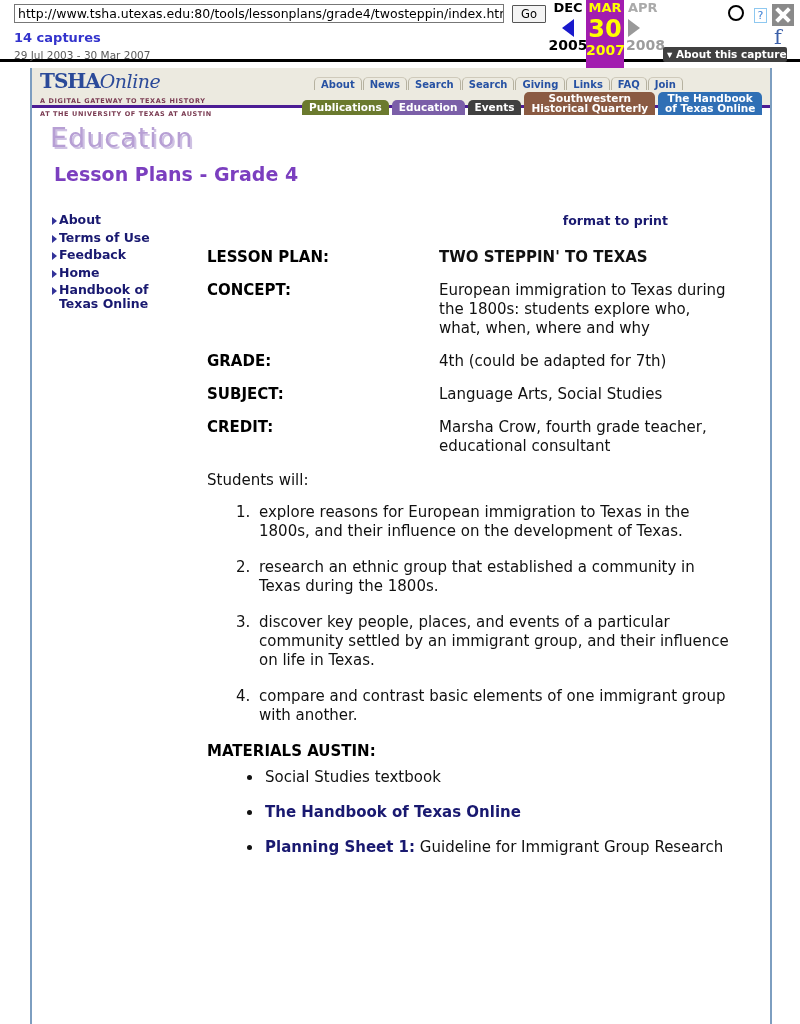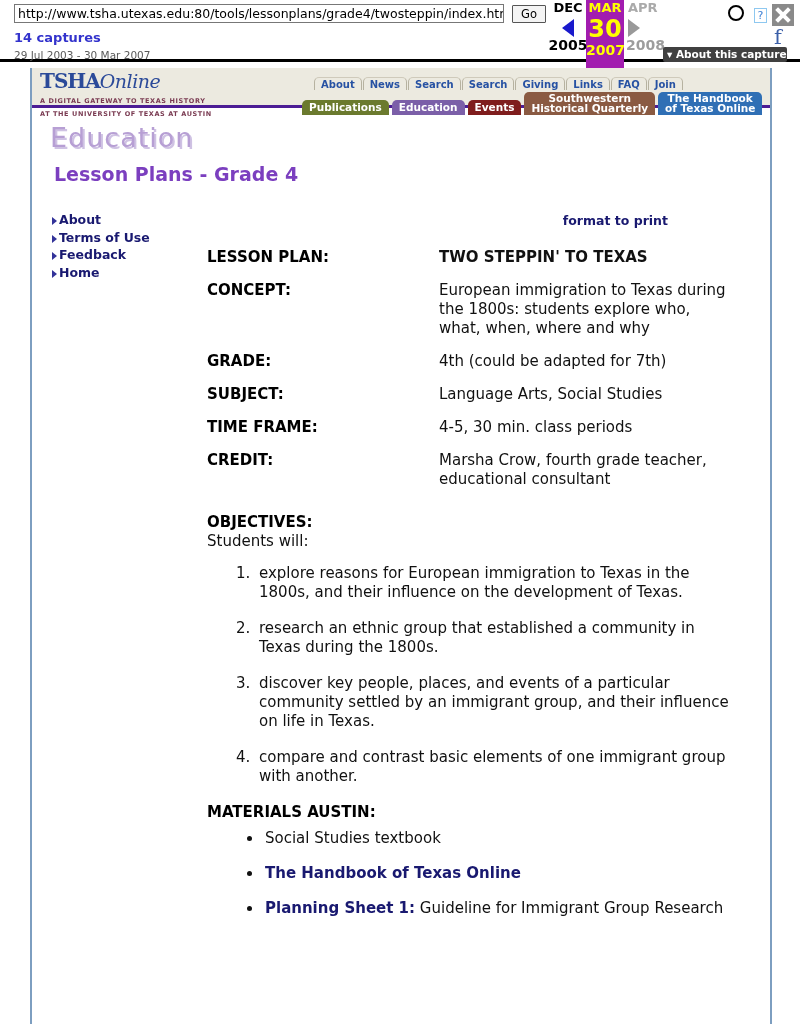--- a/index.html
+++ b/index.html
@@ -270,21 +270,21 @@
       <span>Search</span>
       <span>Giving</span>
       <span>Links</span>
       <span>FAQ</span>
       <span>Join</span>
     </div>
 
     <div class="maintabs">
       <div class="tab" style="background:#6b7a2e">Publications</div>
       <div class="tab" style="background:#7b5fa8">Education</div>
-      <div class="tab" style="background:#7f1d1d">Events</div>
+      <div class="tab" style="background:#404040">Events</div>
       <div class="tab two-line" style="background:#8a5a42">
         <div>Southwestern</div>
         <div>Historical Quarterly</div>
       </div>
       <div class="tab two-line" style="background:#2f6fb5">
         <div>The Handbook</div>
         <div>of Texas Online</div>
       </div>
     </div>
   </div>
@@ -304,20 +304,24 @@
           <span class="side-arrow"></span>
           <span class="side-label">Terms of Use</span>
         </div>
         <div class="side-item">
           <span class="side-arrow"></span>
           <span class="side-label">Feedback</span>
         </div>
         <div class="side-item">
           <span class="side-arrow"></span>
           <span class="side-label">Home</span>
+        </div>
+        <div class="side-item">
+          <span class="side-arrow"></span>
+          <span class="side-label">Handbook of Texas Online</span>
         </div>
       </div>
 
       <div class="main">
         <div class="fmt-print">format to print</div>
 
         <table class="lp">
           <tbody>
               <tr>
             <td class="lbl">LESSON PLAN:</td>
@@ -329,31 +333,26 @@
           </tr>
           <tr>
             <td class="lbl">GRADE:</td>
             <td class="val">4th (could be adapted for 7th)</td>
           </tr>
           <tr>
             <td class="lbl">SUBJECT:</td>
             <td class="val">Language Arts, Social Studies</td>
           </tr>
           <tr>
-            <td class="lbl">TIME FRAME:</td>
-            <td class="val">4-5, 30 min. class periods</td>
-          </tr>
-          <tr>
             <td class="lbl">CREDIT:</td>
             <td class="val">Marsha Crow, fourth grade teacher, educational consultant</td>
           </tr>
         </tbody>
           </table>
 
-        <div class="sec-head">OBJECTIVES:</div>
         <div class="sec-lead">Students will:</div>
         <ol class="objlist">
           <li>explore reasons for European immigration to Texas in the 1800s, and their influence on the development of Texas.</li>
           <li>research an ethnic group that established a community in Texas during the 1800s.</li>
           <li>discover key people, places, and events of a particular community settled by an immigrant group, and their influence on life in Texas.</li>
           <li>compare and contrast basic elements of one immigrant group with another.</li>
         </ol>
 
         <div class="sec-head">MATERIALS AUSTIN:</div>
         <ul class="matlist">

